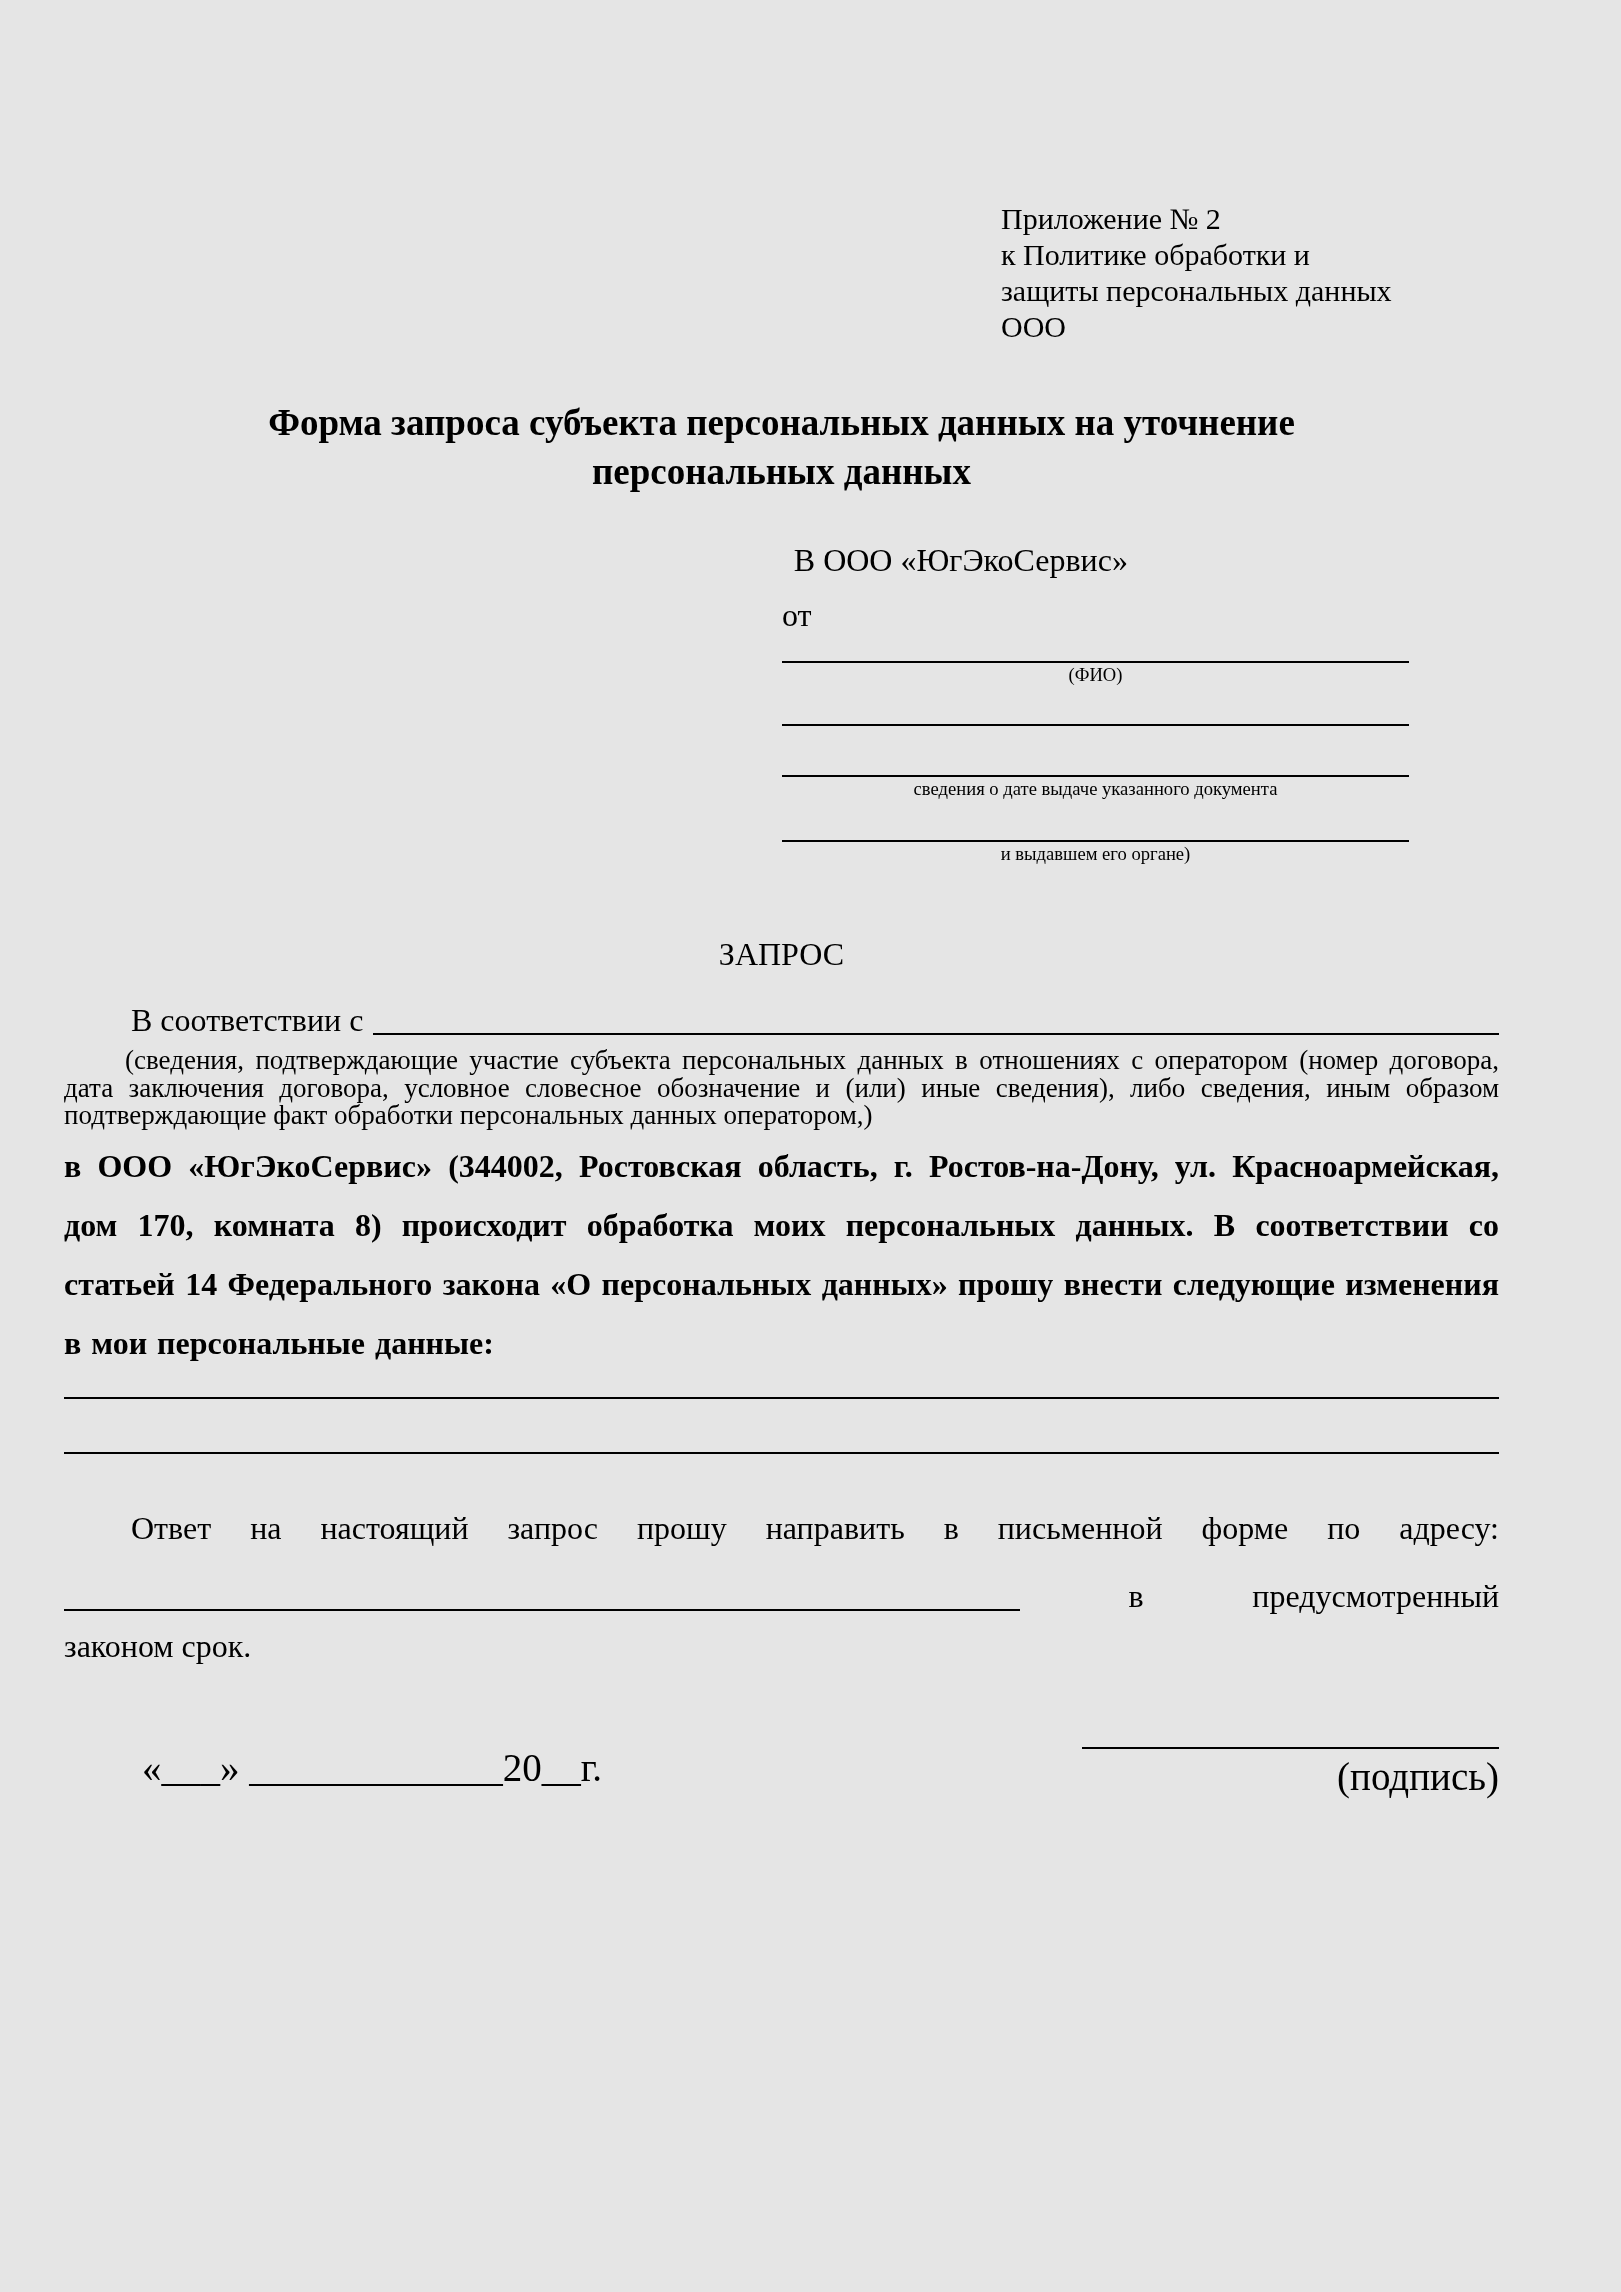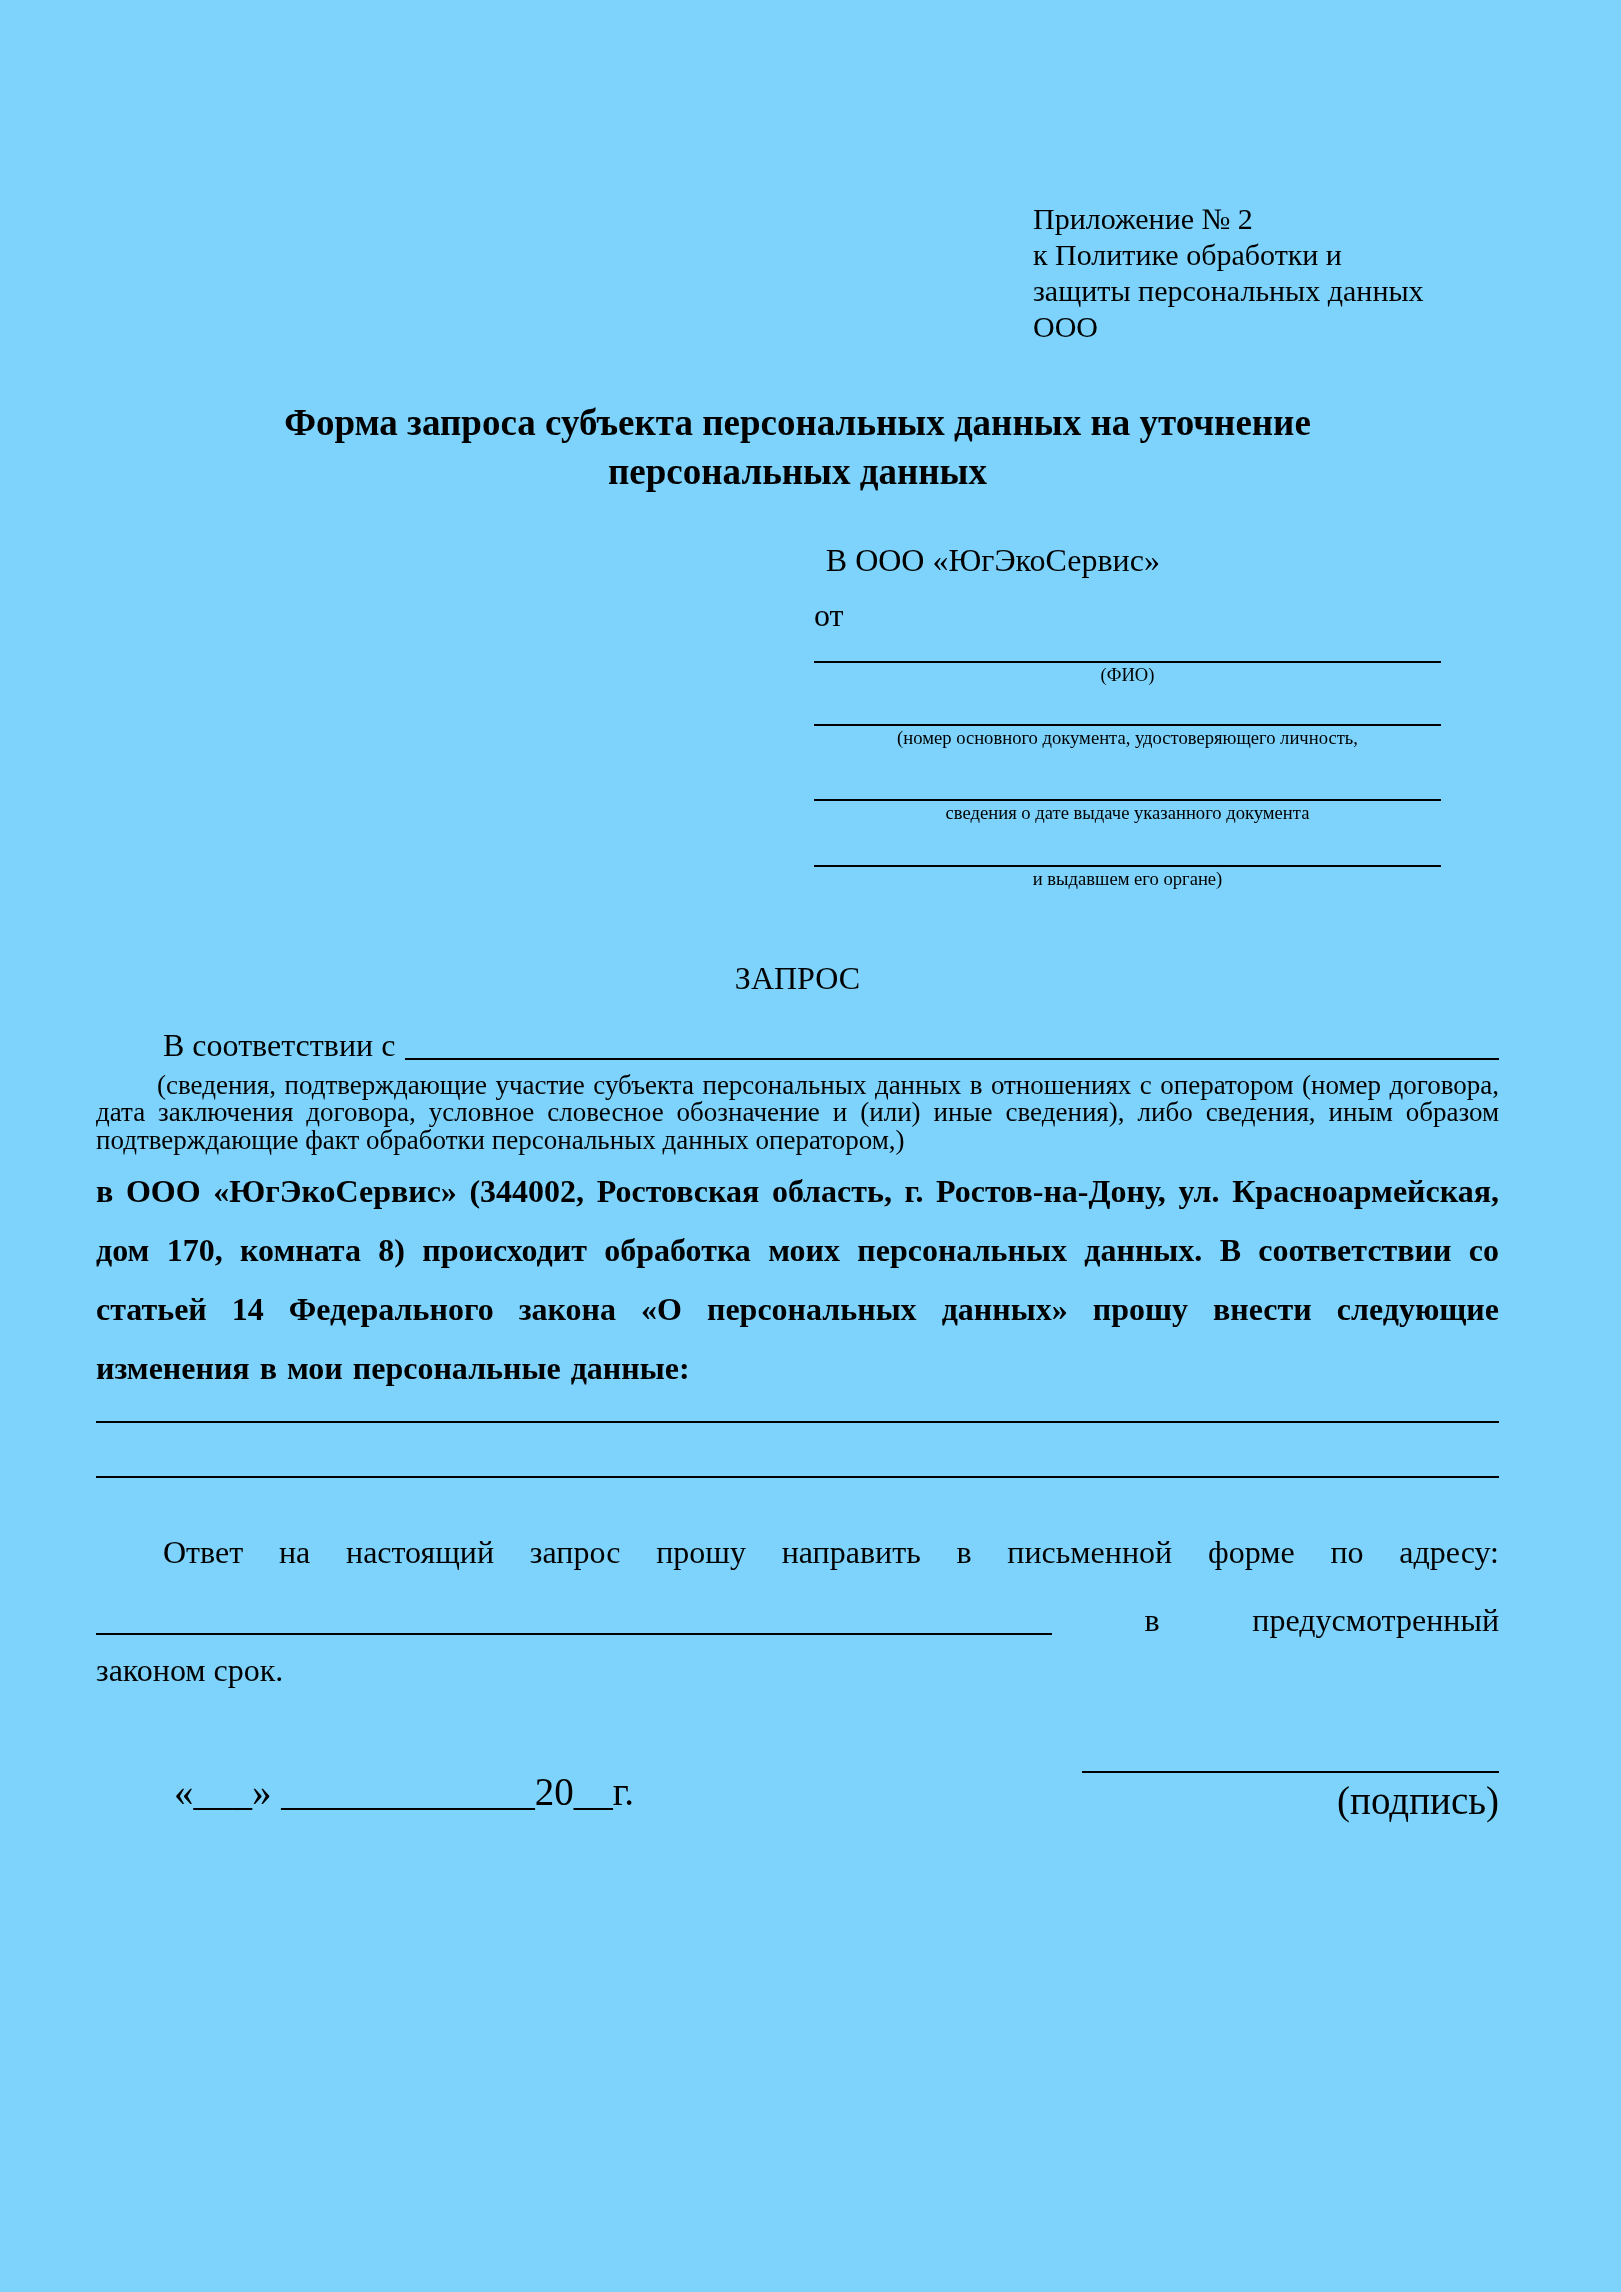--- a/index.html
+++ b/index.html
@@ -1,23 +1,23 @@
 <!DOCTYPE html>
 <html><head>
 <meta charset="utf-8">
 <style>
   html,body { margin:0; padding:0; background:#ffffff; }
   .page {
     position: relative;
     width: 1621px;
     height: 2293px;
-    background: #7dd3fc;
+    background: #e5e5e5;
     color: #000000;
     font-family: "Liberation Serif", "DejaVu Serif", serif;
-    padding: 0 122px 0 96px;
+    padding: 0 122px 0 64px;
     box-sizing: border-box;
     overflow: hidden;
   }
   .annex { margin: 201px 0 0 937px; font-size: 30px; line-height: 36px; }
   .doc-title {
     margin: 53px auto 0;
     max-width: 1166px;
     text-align: center;
     font-weight: bold;
     font-size: 37px;
@@ -105,21 +105,20 @@
   <div class="doc-title">Форма запроса субъекта персональных данных на уточнение персональных данных</div>
 
   <div class="addr">
     <div class="org">В ООО «ЮгЭкоСервис»</div>
     <div class="from">от</div>
 
     <div class="wl wl-1"></div>
     <div class="cap">(ФИО)</div>
 
     <div class="wl wl-2"></div>
-    <div class="cap">(номер основного документа, удостоверяющего личность,</div>
 
     <div class="wl wl-3"></div>
     <div class="cap">сведения о дате выдаче указанного документа</div>
 
     <div class="wl wl-4"></div>
     <div class="cap">и выдавшем его органе)</div>
   </div>
 
   <div class="zapros">ЗАПРОС</div>
 

